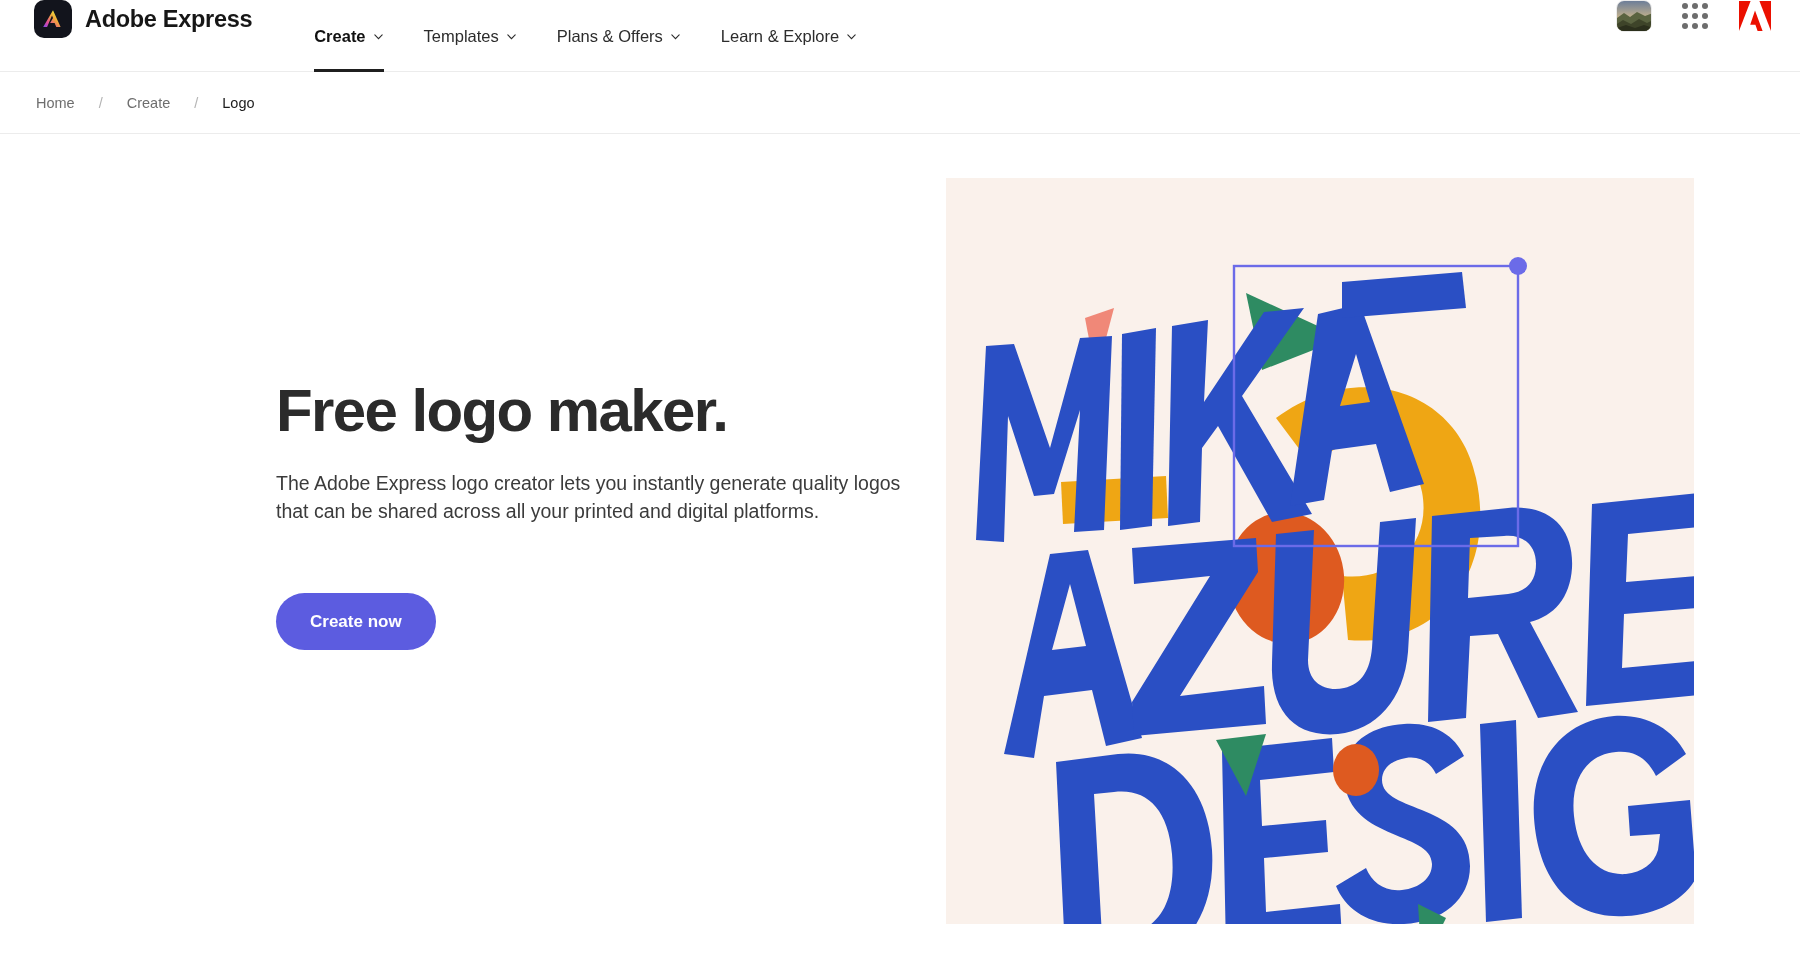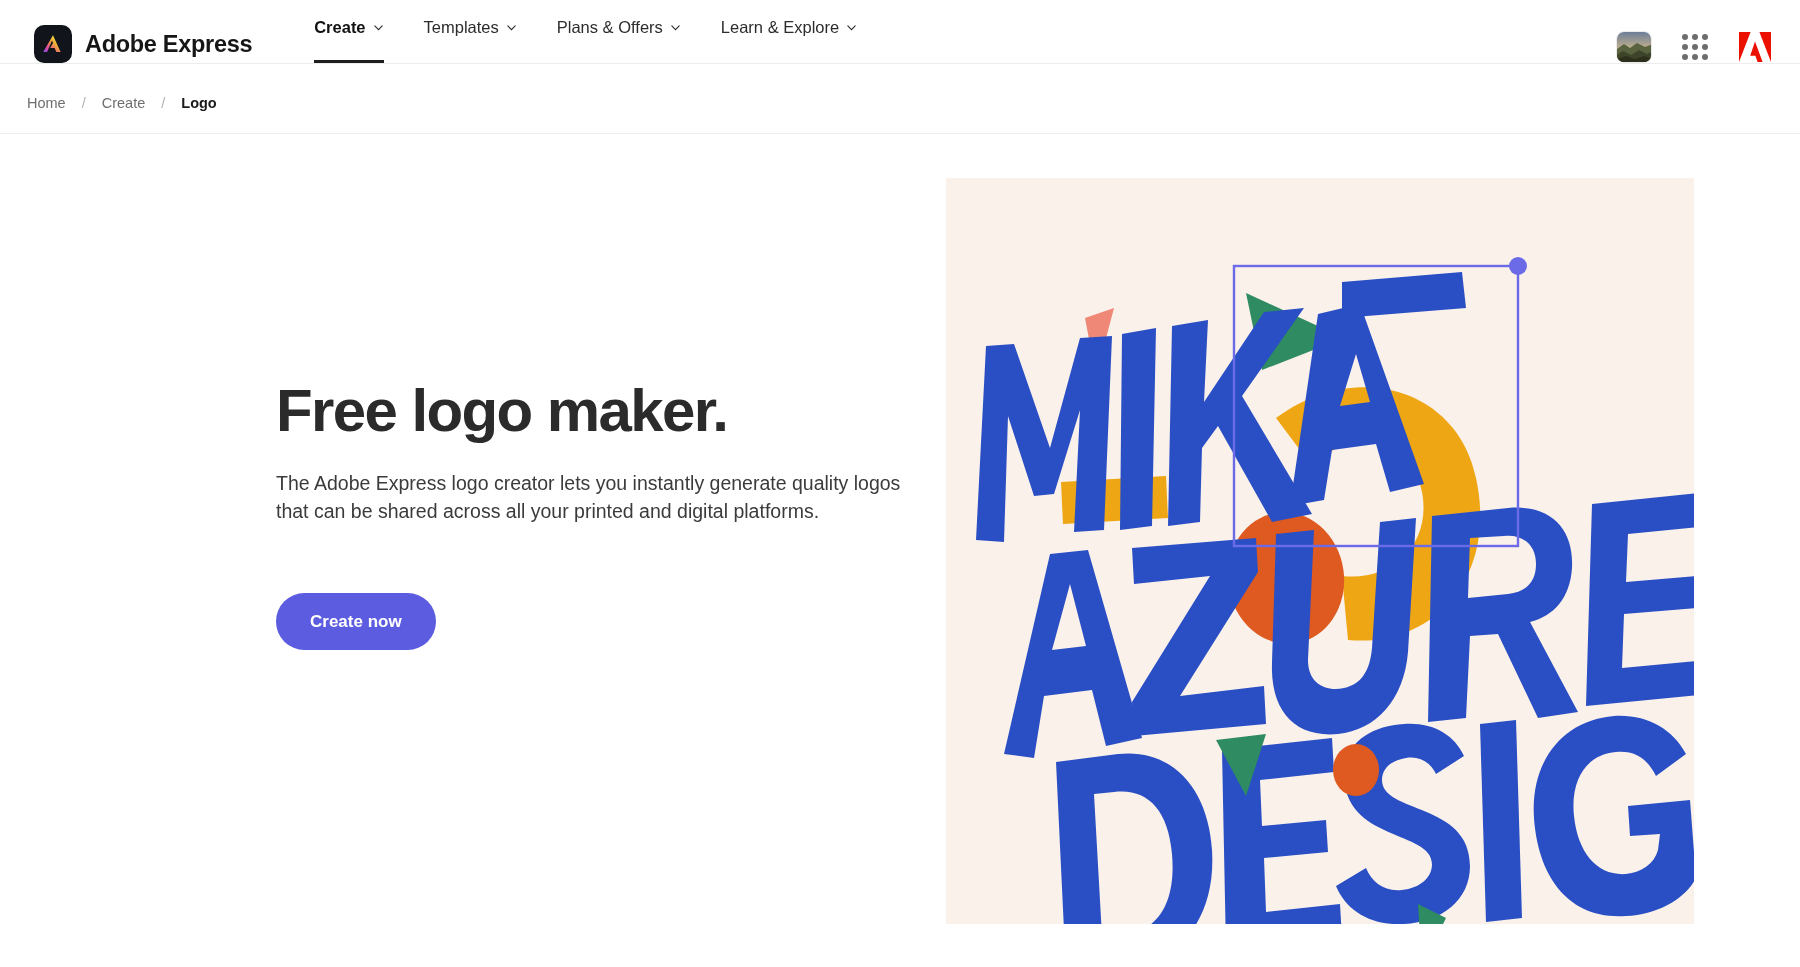--- a/index.html
+++ b/index.html
@@ -6,23 +6,23 @@
   html, body {
     width: 1800px; height: 967px;
     background: #ffffff;
     font-family: "Liberation Sans", sans-serif;
     overflow: hidden;
   }
   .page { position: relative; width: 1800px; height: 967px; background: #fff; }
 
   
   .topnav {
-    position: absolute; left: 0; top: 0; width: 1800px; height: 64px;
+    position: absolute; left: 0; top: 0; width: 1800px; height: 72px;
     background: #fff; border-bottom: 1px solid #ececec;
-    display: flex; align-items: flex-end;
+    display: flex; align-items: flex-start;
   }
   .brand { display: flex; align-items: center; margin-left: 34px; gap: 13px; cursor: pointer; }
   .brand-mark {
     width: 38px; height: 38px; border-radius: 10px; background: #12141C;
     display: flex; align-items: center; justify-content: center; flex: none;
   }
   .brand-name {
     font-size: 23.5px; font-weight: 700; color: #161616; letter-spacing: -0.3px;
     white-space: nowrap;
   }
@@ -51,23 +51,23 @@
     gap: 4px; cursor: pointer;
   }
   .appgrid i { width: 6px; height: 6px; border-radius: 50%; background: #6d6d6d; display: block; }
   .adobe-a { width: 34px; height: 32px; cursor: pointer; }
 
   
   .crumbbar {
     position: absolute; left: 0; top: 72px; width: 1800px; height: 62px;
     border-bottom: 1px solid #ececec; display: flex; align-items: center; background: #fff;
   }
-  .crumbs { display: flex; align-items: center; margin-left: 27px; gap: 16px; }
+  .crumbs { display: flex; align-items: center; margin-left: 36px; gap: 24px; }
   .crumb { font-size: 14.5px; color: #6e6e6e; cursor: pointer; white-space: nowrap; }
-  .crumb.current { color: #1b1b1b; font-weight: 700; cursor: default; }
+  .crumb.current { color: #1b1b1b; font-weight: 400; cursor: default; }
   .crumb-sep { font-size: 14.5px; color: #b4b4b4; }
 
   
   .main { position: absolute; left: 0; top: 134px; width: 1800px; height: 833px; margin-left: 36px; }
 
   .copy { position: absolute; left: 240px; top: 245px; width: 640px; }
   .headline {
     font-size: 60px; line-height: 1.05; font-weight: 800; color: #2b2b2b;
     letter-spacing: -1.6px; white-space: nowrap;
   }

